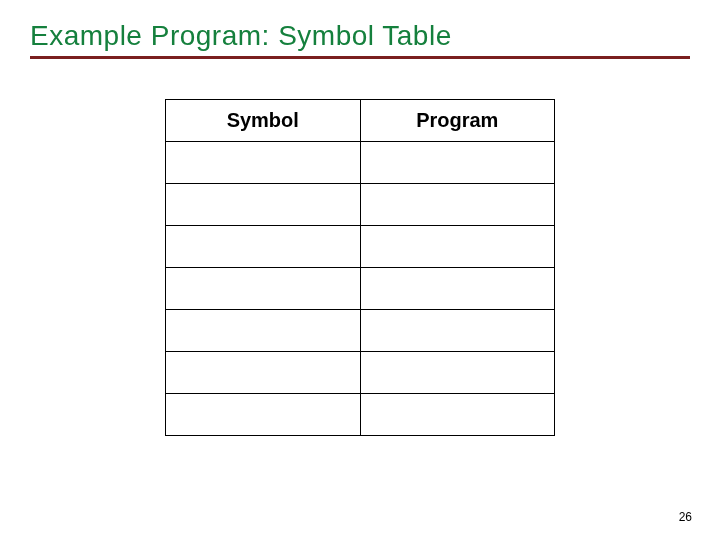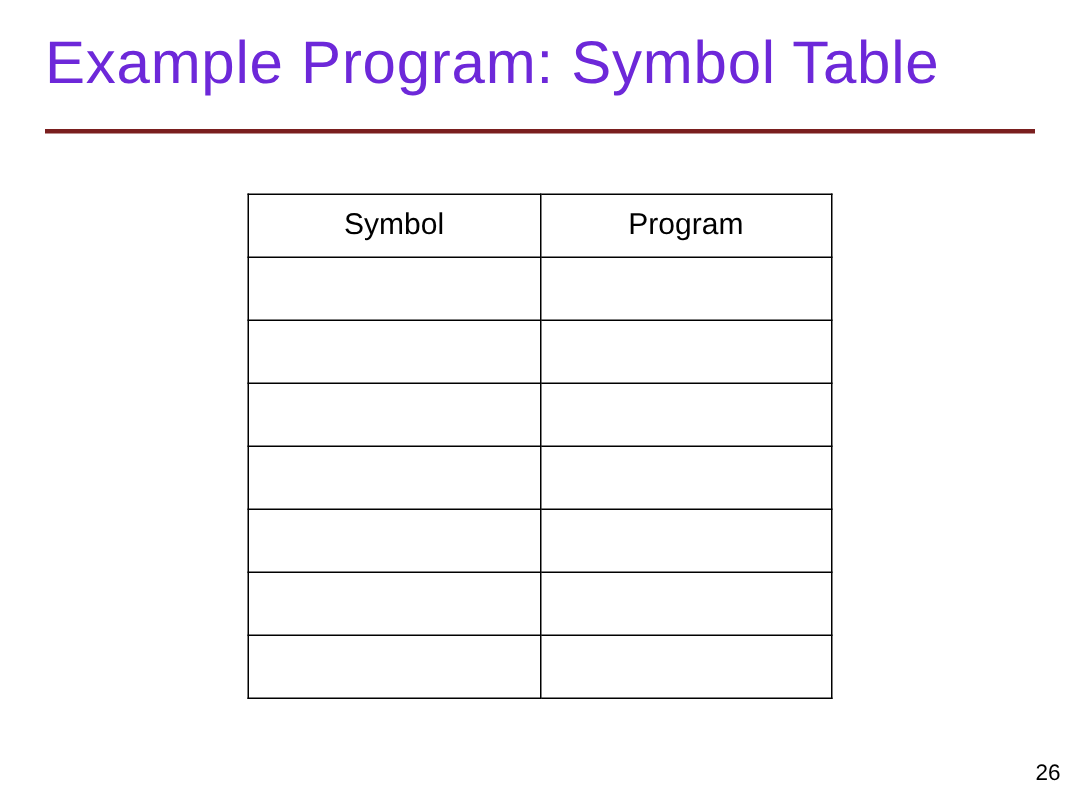--- a/index.html
+++ b/index.html
@@ -11,24 +11,24 @@
       position: relative;
       overflow: hidden;
     }
     .slide {
       width: 100%;
       height: 100%;
       padding: 20px 30px 30px 30px;
       position: relative;
     }
     .title {
-      color: #6d28d9;
-      font-size: 40px;
+      color: #15803d;
+      font-size: 28px;
       font-weight: normal;
-      margin-bottom: 21px;
+      margin-bottom: 4px;
       letter-spacing: 0.5px;
     }
     .title-underline {
       height: 3px;
       background: #7a1f1f;
       width: 100%;
       margin-bottom: 40px;
     }
     .table-wrapper {
       display: flex;
@@ -43,29 +43,29 @@
     table.symbol-table td {
       border: 1.5px solid #000000;
       height: 42px;
       font-size: 20px;
       font-weight: normal;
       text-align: center;
       color: #000000;
       font-family: Arial, Helvetica, sans-serif;
     }
     table.symbol-table th {
-      font-weight: normal;
+      font-weight: bold;
     }
     .col-symbol { width: 50%; }
     .col-address { width: 50%; }
     .page-number {
       position: absolute;
       bottom: 16px;
-      right: 13px;
-      font-size: 15px;
+      right: 28px;
+      font-size: 12px;
       color: #000000;
     }
   </style>
 </head>
 <body>
 
 <div class="slide">
   <h1 class="title">Example Program: Symbol Table</h1>
   <div class="title-underline"></div>
 

